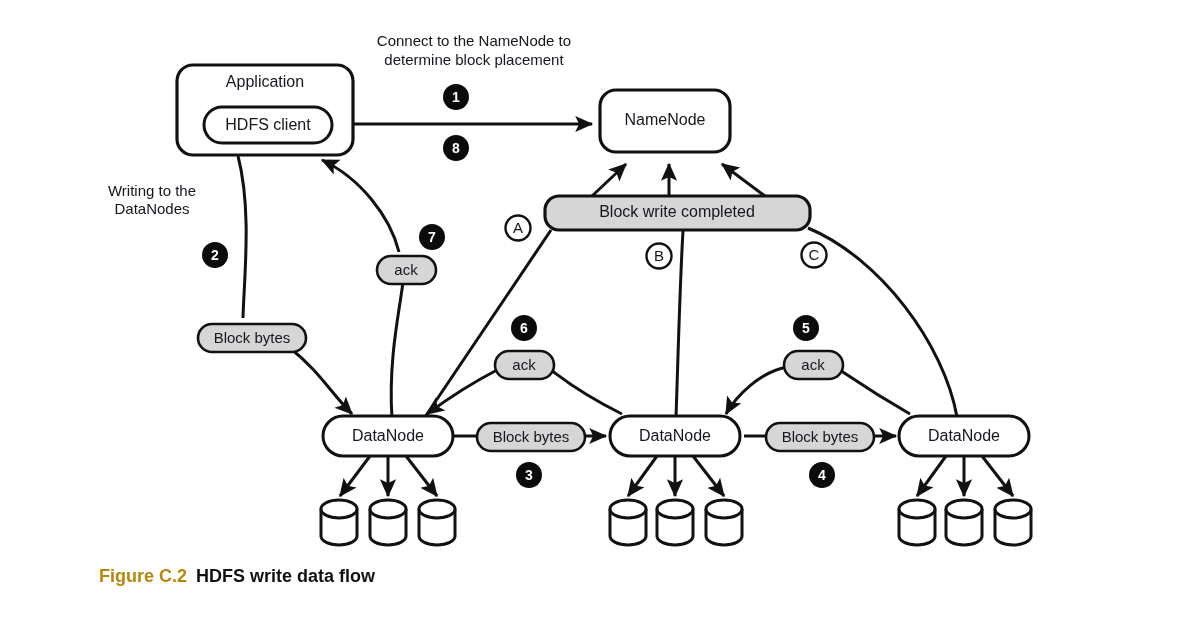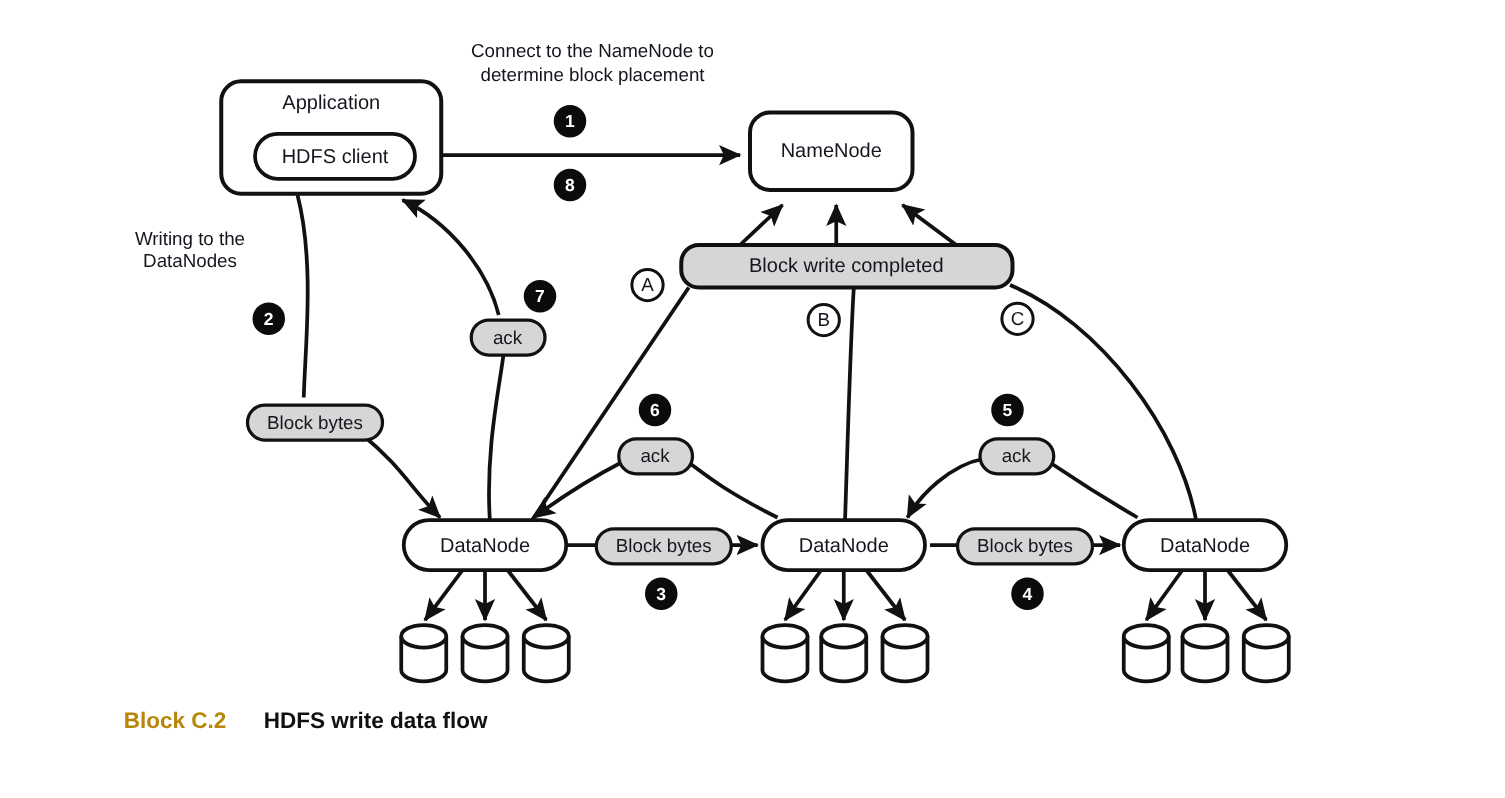--- a/index.html
+++ b/index.html
@@ -102,21 +102,21 @@
     font-family: "Liberation Sans", sans-serif;
     font-weight: bold;
     font-size: 18px;
     white-space: nowrap;
   }
   .caption-num {
     color: #b8860b;
   }
   .caption-title {
     color: #111111;
-    margin-left: 30px;
+    margin-left: 9px;
   }
 </style>
 </head>
 <body>
 
 <div id="figure-root">
 
   <svg class="diagram-layer" viewBox="0 0 1204 638">
     <defs>
       <marker id="arrowhead" markerWidth="7" markerHeight="7" refX="5.6" refY="3" orient="auto" markerUnits="strokeWidth">
@@ -291,16 +291,16 @@
     </g>
 
     <text class="txt txt-annot" x="474" y="42">Connect to the NameNode to</text>
     <text class="txt txt-annot" x="474" y="61">determine block placement</text>
 
     <text class="txt txt-annot" x="152" y="192">Writing to the</text>
     <text class="txt txt-annot" x="152" y="210">DataNodes</text>
   </svg>
 
   <div class="caption">
-    <span class="caption-num">Block C.2</span><span class="caption-title">HDFS write data flow</span>
+    <span class="caption-num">Figure C.2</span><span class="caption-title">HDFS write data flow</span>
   </div>
 
 </div>
 
 </body></html>

